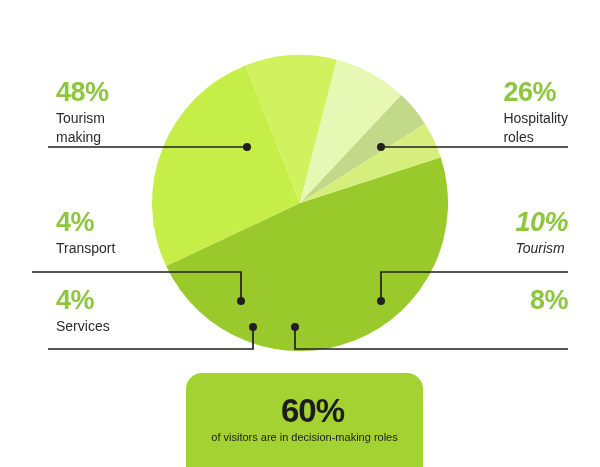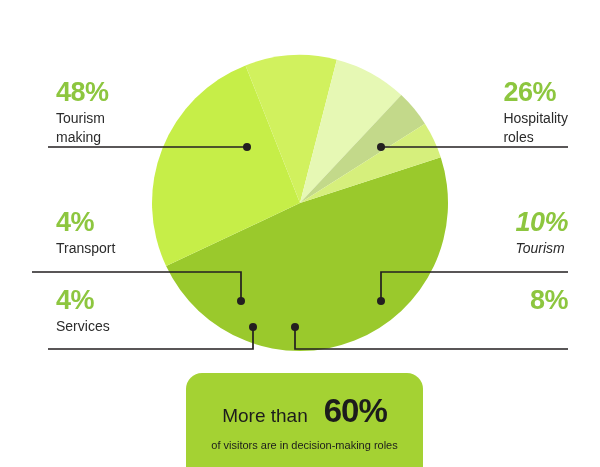--- a/index.html
+++ b/index.html
@@ -85,21 +85,21 @@
   #banner .line1 .big {
     font-size: 33px;
     font-weight: 700;
     margin-left: 16px;
     letter-spacing: -1px;
   }
   #banner .line2 {
     font-size: 11px;
     font-weight: 400;
     color: #1c1c1c;
-    margin-top: 9px;
+    margin-top: 1px;
     text-align: center;
     white-space: nowrap;
   }
 </style>
 </head>
 <body>
 
 <div id="infographic">
 
   <svg id="pie-svg" viewBox="0 0 600 467">
@@ -171,19 +171,18 @@
       <span>Services</span>
     </div>
   </div>
 
   <div class="callout right" style="right:32px; top:286px;">
     <div class="pct">8%</div>
   </div>
 
   <div id="banner">
     <div class="line1">
-      <span class="pre">More than</span>
       <span class="big">60%</span>
     </div>
     <div class="line2">of visitors are in decision-making roles</div>
   </div>
 
 </div>
 
 </body></html>

